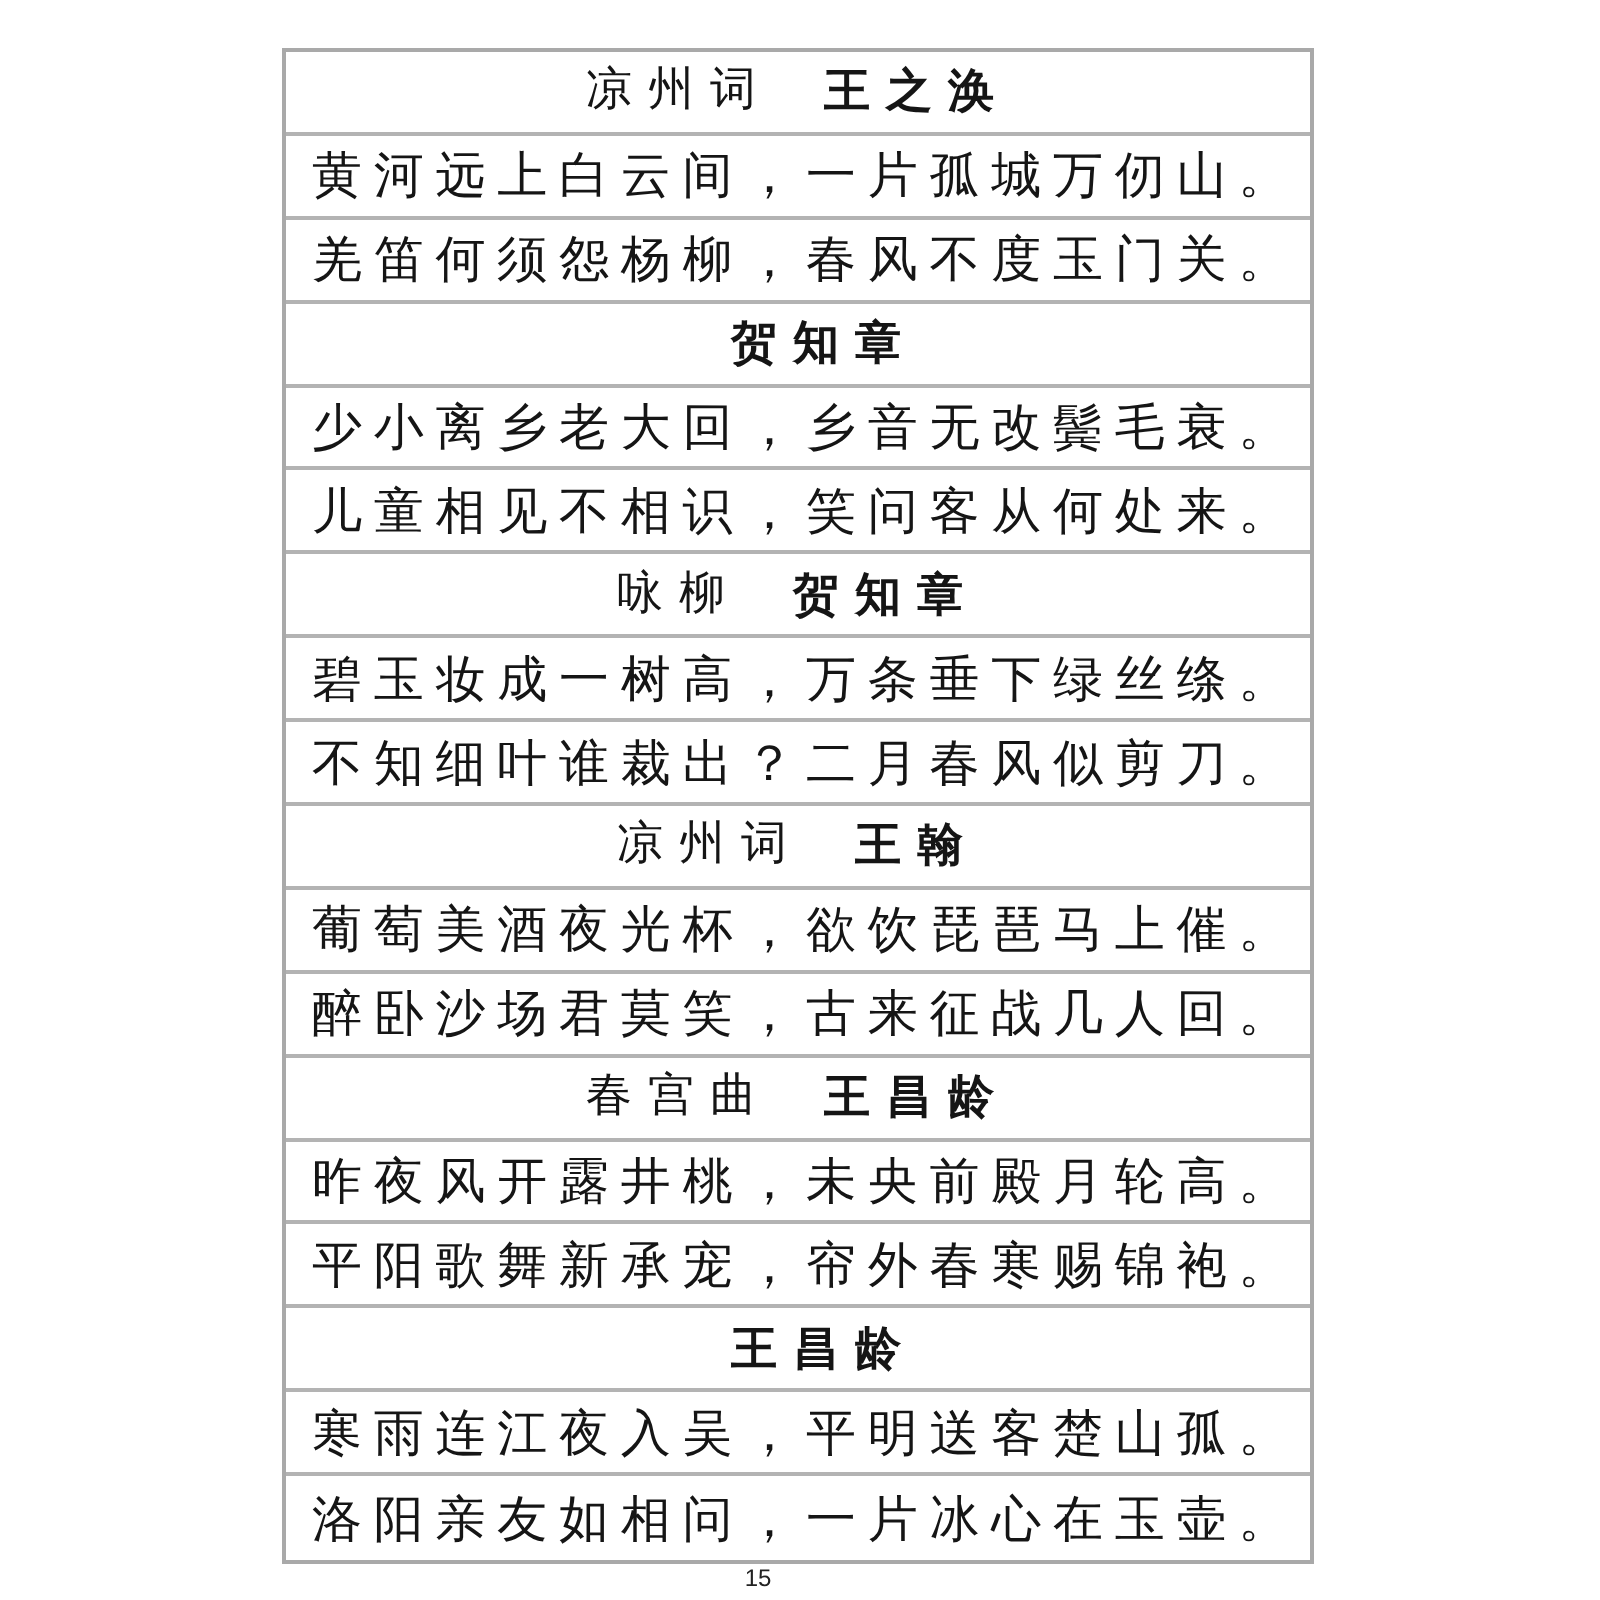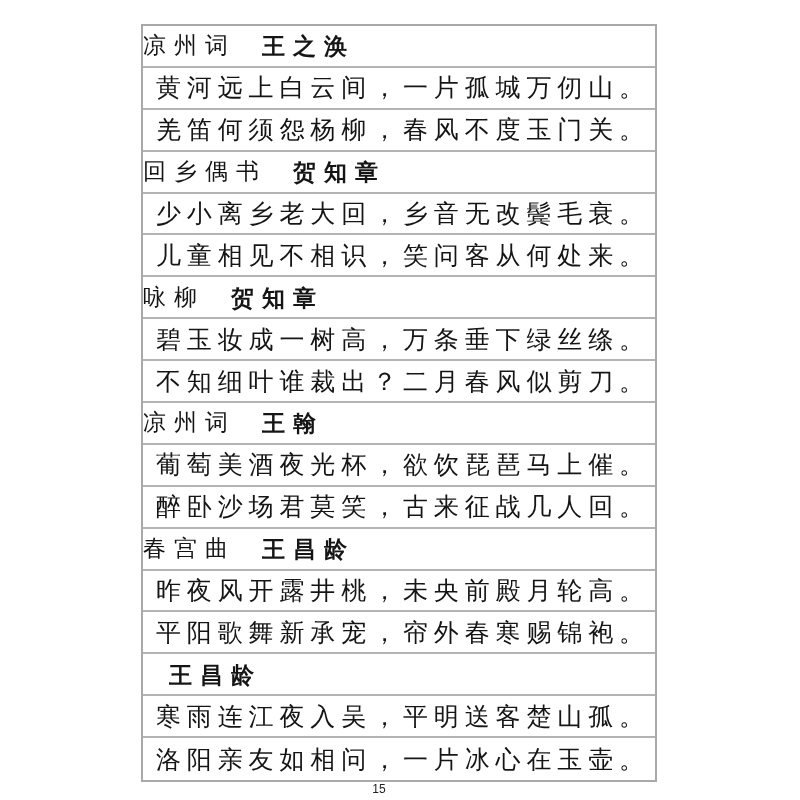--- a/index.html
+++ b/index.html
@@ -12,21 +12,21 @@
     border: 2px solid #a9a9a9; box-sizing: border-box;
   }
   .row {
     height: 41.9px; box-sizing: border-box;
     border-bottom: 2px solid #b3b3b3;
     display: flex; align-items: center;
     color: #151515; font-size: 25px; line-height: 1;
     white-space: nowrap;
   }
   .row:last-child { border-bottom: none; }
-  .row.title { font-size: 23px; letter-spacing: 8px; }
+  .row.title { justify-content: center; font-size: 23px; letter-spacing: 8px; }
   .row.title .author { margin-left: 26px; font-weight: bold; }
   .row.line { justify-content: space-between; padding: 0 8px 0 10px; }
   .ch { display: inline-block; width: 36px; text-align: center; }
   .page-num {
     position: absolute; left: 0; width: 758px; top: 782px; text-align: center;
     font-family: "Liberation Sans", sans-serif; font-size: 12px; color: #222;
   }
 </style>
 </head>
 <body>
@@ -68,21 +68,20 @@
       <span class="ch">风</span>
       <span class="ch">不</span>
       <span class="ch">度</span>
       <span class="ch">玉</span>
       <span class="ch">门</span>
       <span class="ch">关</span>
       <span class="ch">。</span>
     </div>
 
   <div class="row title">
-    <span>回乡偶书</span>
     <span class="author">贺知章</span>
   </div>
   <div class="row line">
       <span class="ch">少</span>
       <span class="ch">小</span>
       <span class="ch">离</span>
       <span class="ch">乡</span>
       <span class="ch">老</span>
       <span class="ch">大</span>
       <span class="ch">回</span>

